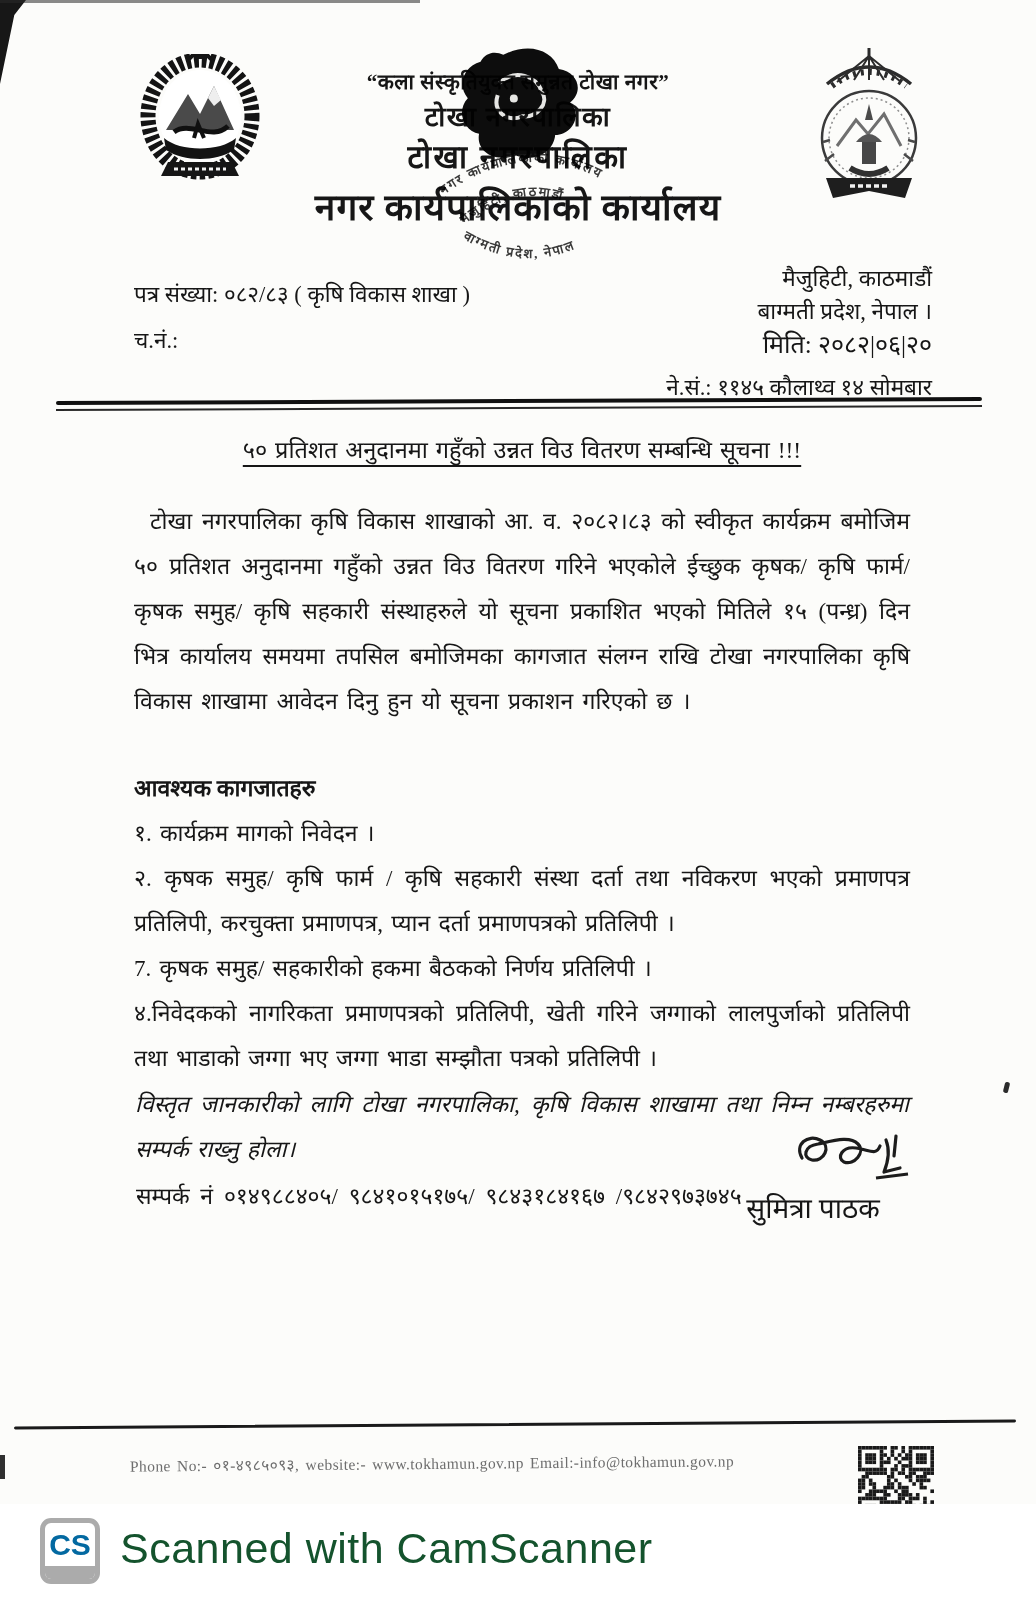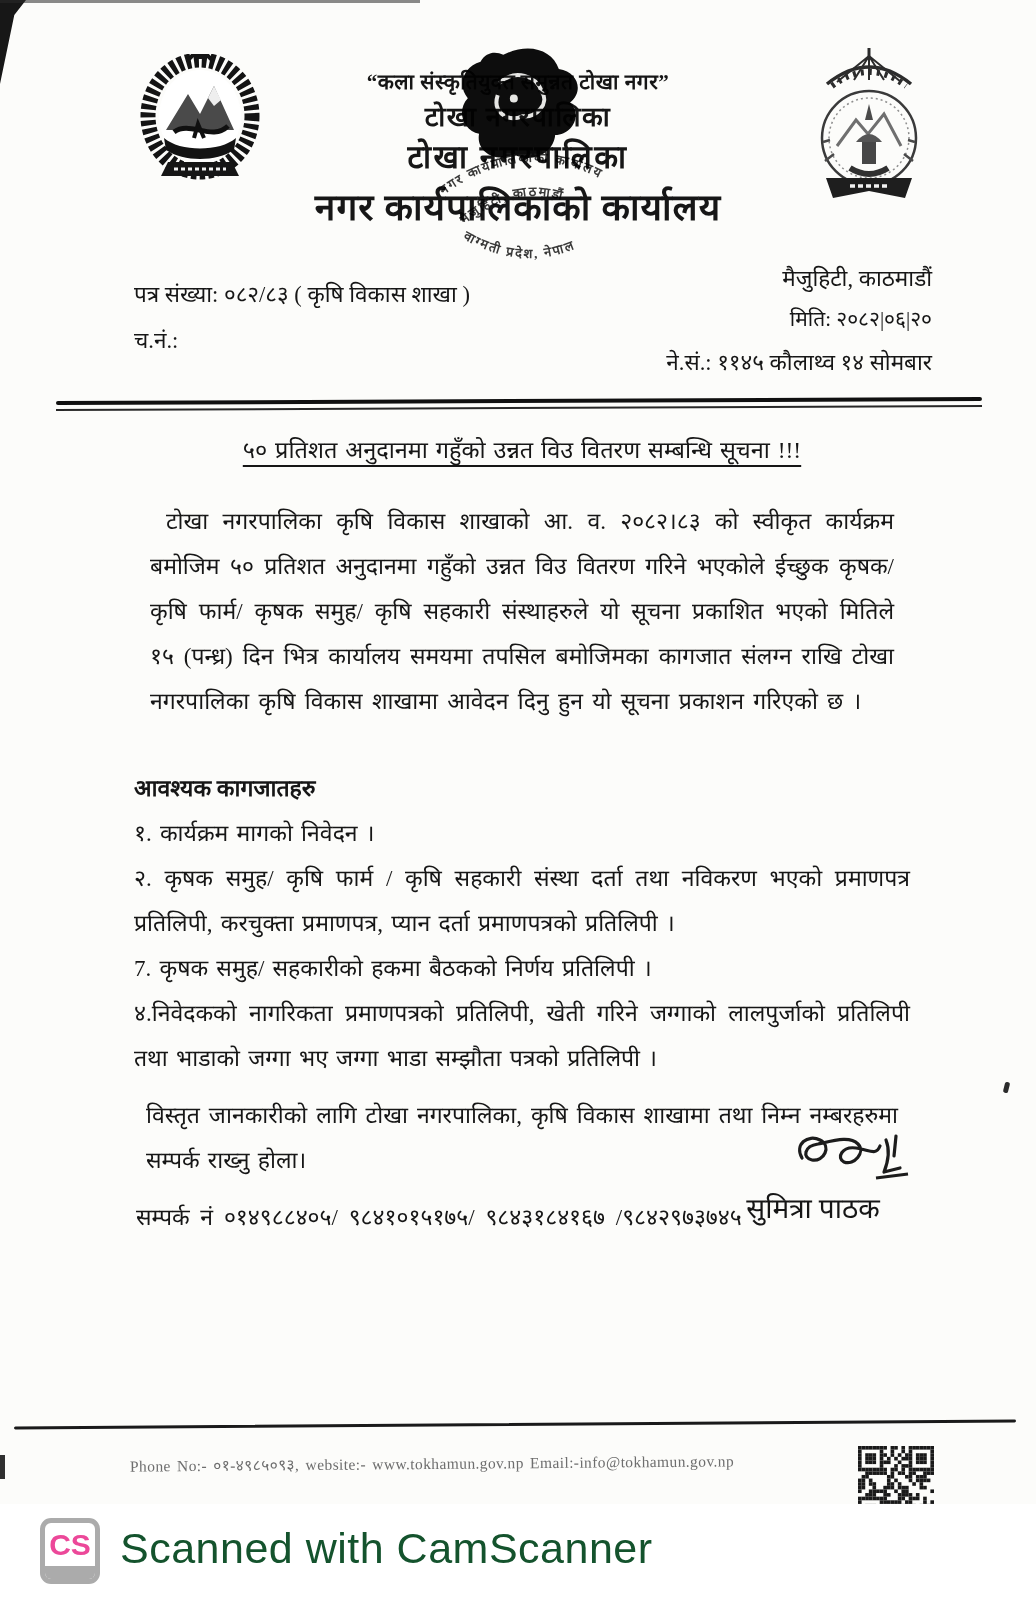--- a/index.html
+++ b/index.html
@@ -22,50 +22,50 @@
   .slogan{font-size:21px;font-weight:bold;letter-spacing:.5px;}
   .muni1{font-size:27px;font-weight:bold;margin-top:8px;letter-spacing:1.5px;filter:blur(.3px);}
   .muni2{font-size:31px;font-weight:bold;margin-top:6px;letter-spacing:2.5px;filter:blur(.55px);
     transform:scaleY(1.05);}
   .office{font-size:37px;font-weight:bold;margin-top:12px;letter-spacing:1px;}
   .stamp{position:absolute;left:404px;top:40px;width:252px;height:240px;mix-blend-mode:multiply;
     transform:rotate(-2deg);}
   
   .meta-left{position:absolute;left:134px;top:272px;font-size:22.5px;line-height:46px;}
   .meta-right{position:absolute;right:104px;top:262px;text-align:right;font-size:22.5px;line-height:33px;}
-  .meta-right .date{margin-top:8px;font-size:21px;}
+  .meta-right .date{margin-top:0;font-size:25px;}
   .meta-right .nesam{margin-top:10px;font-size:22.5px;}
   .divider{position:absolute;left:56px;top:399px;width:926px;transform:rotate(-.25deg);}
   .divider .thick{height:4px;background:#101010;border-radius:2px;}
   .divider .thin{height:2px;background:#101010;margin-top:4px;opacity:.9;}
   
   .content{position:absolute;left:134px;top:428px;width:776px;font-size:23px;line-height:45px;}
   .title{text-align:center;font-weight:normal;margin:0 0 26px;font-size:23.5px;word-spacing:2px;
     text-decoration:underline;text-underline-offset:7px;text-decoration-thickness:2px;}
-  .bodytext{text-align:justify;text-indent:16px;word-spacing:3.5px;margin:0 16px 42px;}
+  .bodytext{text-align:justify;text-indent:16px;word-spacing:3.5px;margin:0 0 42px;}
   .doc-head{font-weight:bold;font-size:23px;margin:0;
     text-underline-offset:7px;text-decoration-thickness:2px;}
   .doc-line{text-align:justify;word-spacing:2.5px;margin:0;}
-  .contact-note{text-align:justify;word-spacing:2.5px;margin:12px;}
+  .contact-note{text-align:justify;word-spacing:2.5px;margin:1px;font-style:italic;}
   .contact-numbers{word-spacing:5px;margin:2px;}
   
   .signature{position:absolute;right:98px;top:1126px;width:250px;text-align:center;
     font-size:28px;line-height:46px;}
   .signature svg{display:block;margin:0 14px 0 auto;}
   
   .footer-rule{position:absolute;left:14px;top:1423px;width:1002px;height:3px;background:#1a1a1a;
     transform:rotate(-.4deg);border-radius:2px;}
   .footer-info{position:absolute;left:130px;top:1452px;font-size:15.5px;color:#6e6e6e;
     letter-spacing:.4px;transform:rotate(-.5deg);word-spacing:2px;}
   .qr{position:absolute;left:858px;top:1446px;width:76px;height:76px;}
   
   .scan-bar{position:absolute;left:0;bottom:0;width:100%;height:96px;background:#ffffff;}
   .cs-icon{position:absolute;left:40px;top:1518px;width:60px;height:66px;box-sizing:border-box;
     border:5px solid #ababab;border-radius:11px;background:#fff;overflow:hidden;
-    font-family:"Liberation Sans",sans-serif;font-weight:bold;font-size:30px;color:#ec4899;
+    font-family:"Liberation Sans",sans-serif;font-weight:bold;font-size:30px;color:#0369a1;
     text-align:center;line-height:44px;}
   .cs-icon::after{content:"";position:absolute;left:0;right:0;bottom:0;height:13px;background:#ababab;}
   .scan-text{position:absolute;left:120px;top:1524px;font-family:"Liberation Sans",sans-serif;
     font-size:43px;color:#14532d;letter-spacing:.5px;}
 </style>
 </head>
 <body>
 
 <div class="page">
 
@@ -132,20 +132,21 @@
       </g>
     </svg>
   </div>
 
   <div class="meta-left">
     <div>पत्र संख्या: ०८२/८३ ( कृषि विकास शाखा )</div>
     <div>च.नं.:</div>
   </div>
   <div class="meta-right">
     <div>मैजुहिटी, काठमाडौं</div>
+    <div>बाग्मती प्रदेश, नेपाल ।</div>
     <div class="date">मिति: २०८२|०६|२०</div>
     <div class="nesam">ने.सं.: ११४५ कौलाथ्व १४ सोमबार</div>
   </div>
 
   <div class="divider">
     <div class="thick"></div>
       <div class="thin"></div>
   </div>
 
   <div class="content">

